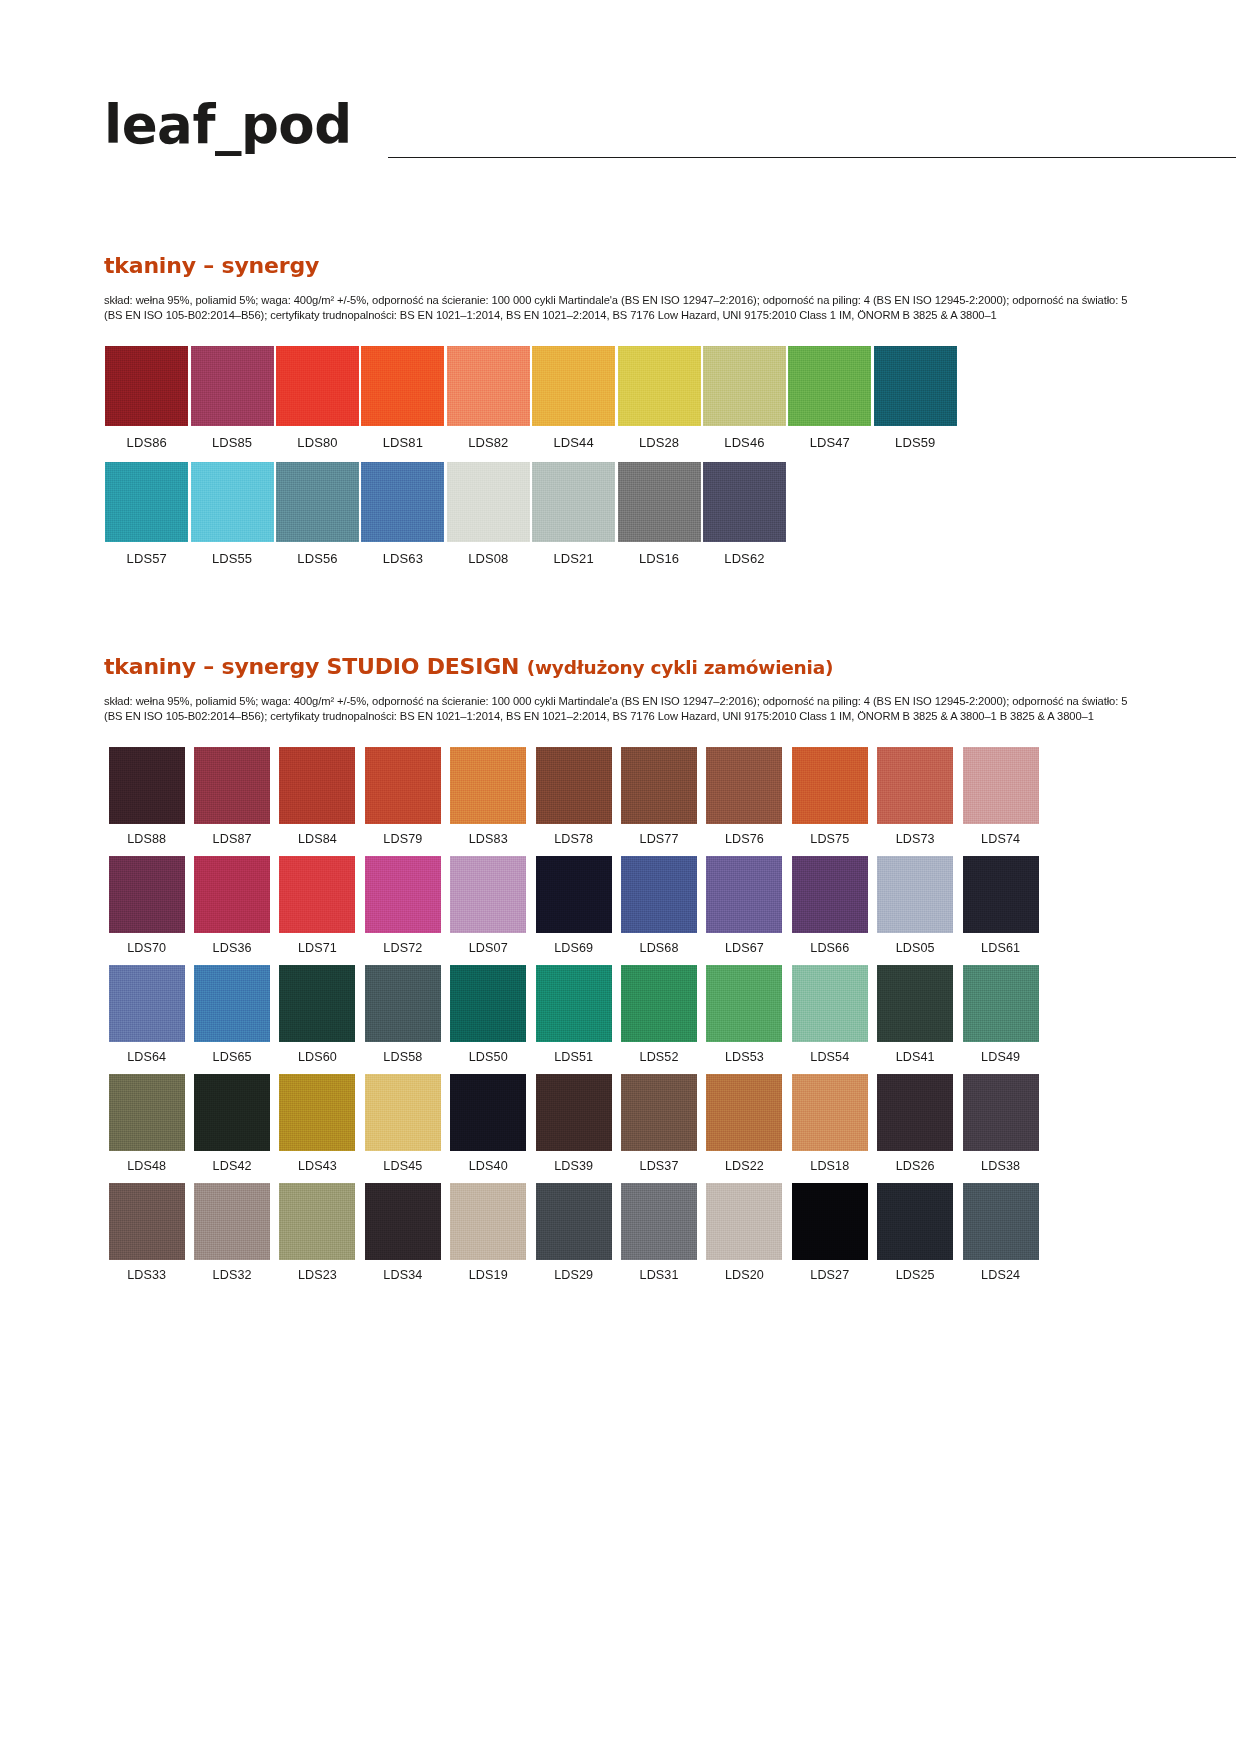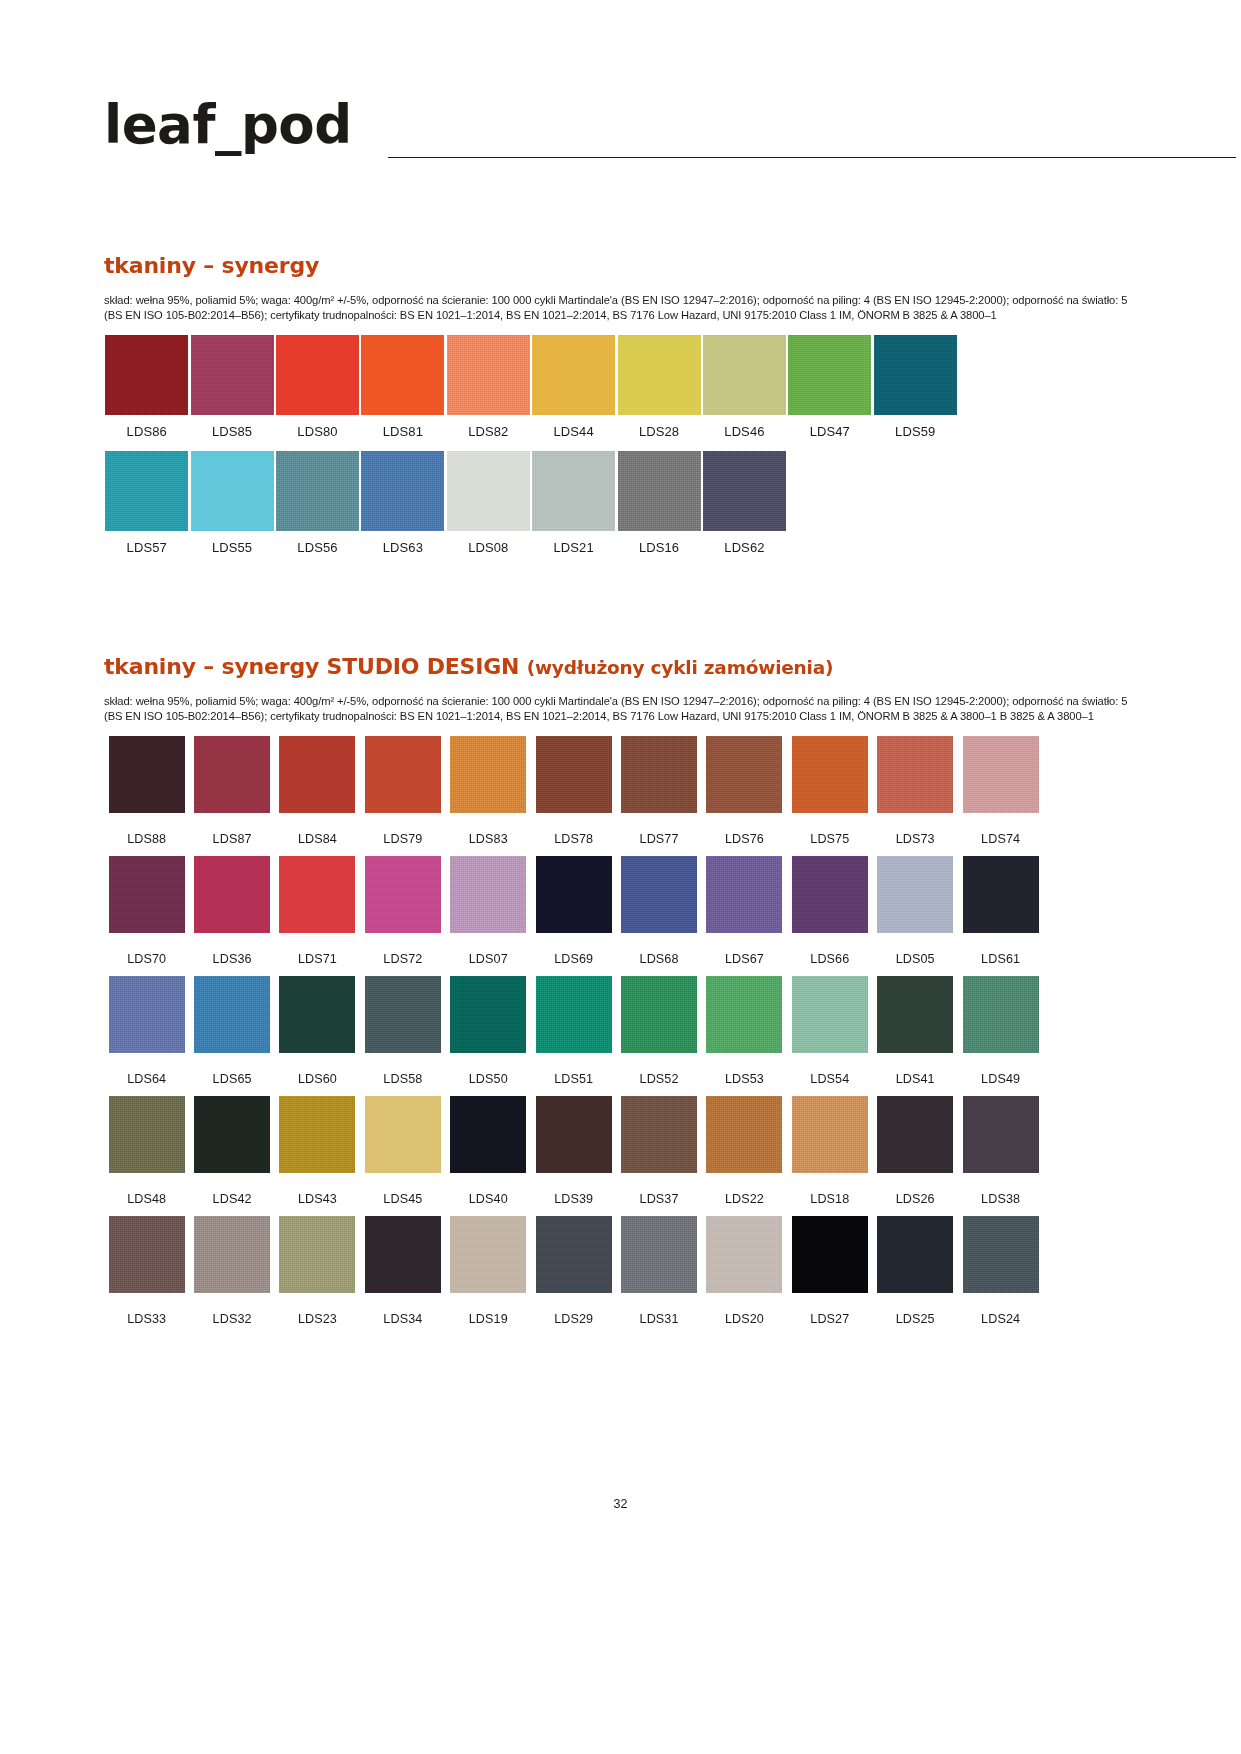--- a/index.html
+++ b/index.html
@@ -79,21 +79,21 @@
     font-size: 11.2px;
     line-height: 15.2px;
     color: #1c1b1a;
     margin: 0;
     max-width: 1030px;
     letter-spacing: -0.1px;
   }
 
   
   .swatch-grid {
-    margin-top: 12px;
+    margin-top: 23px;
   }
   .swatch-row {
     display: flex;
     gap: 0;
     margin-bottom: 14px;
   }
   .swatch-cell {
     display: flex;
     flex-direction: column;
     align-items: center;
@@ -125,21 +125,21 @@
     text-align: center;
     white-space: nowrap;
   }
 
   
   .grid-a .swatch-cell { width: 85.4px; }
   .grid-a .swatch-chip { width: 83px; height: 80px; }
   .grid-a .swatch-row { margin-bottom: 12px; }
 
   
-  .grid-b .swatch-cell { width: 85.4px; gap: 11px; }
+  .grid-b .swatch-cell { width: 85.4px; }
   .grid-b .swatch-chip { width: 76px; height: 77px; }
   .grid-b .swatch-row { margin-bottom: 10px; }
   .grid-b .swatch-label { font-size: 12.6px; margin-top: 8px; }
 
   
   .page-number {
     position: absolute;
     left: 0;
     top: 1497px;
     width: 1241px;
@@ -476,15 +476,14 @@
             <div class="swatch-label">LDS25</div>
           </div>
           <div class="swatch-cell">
             <div class="swatch-chip" style="background-color: rgb(71, 84, 92);"></div>
             <div class="swatch-label">LDS24</div>
           </div>
         </div>
       </div>
   </div>
 
-  <div class="page-number">32</div>
 
 </div>
 
 </body></html>

